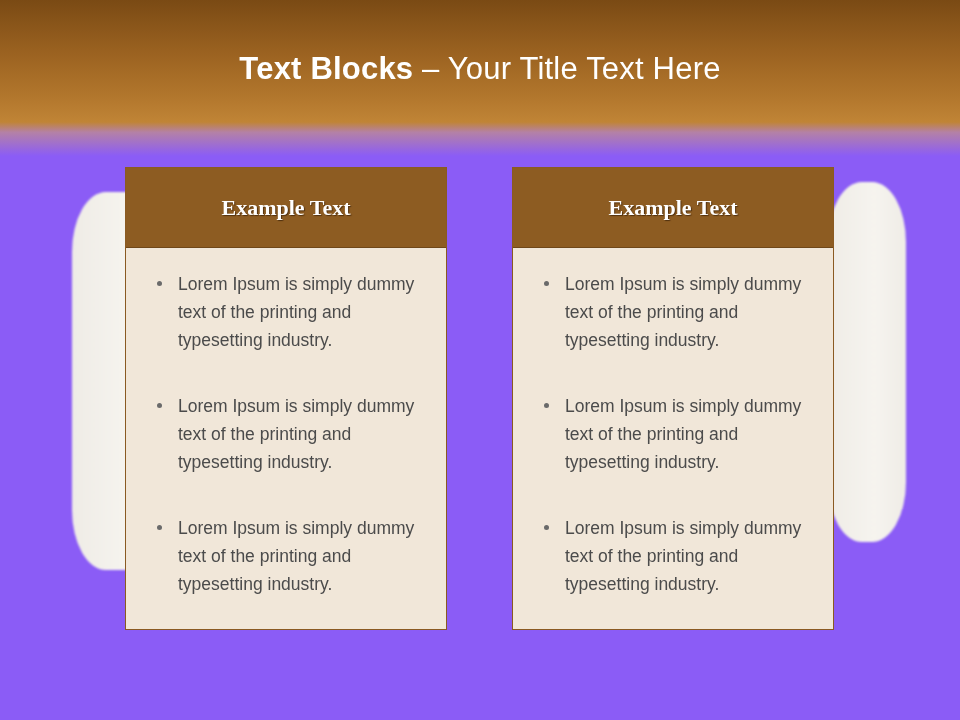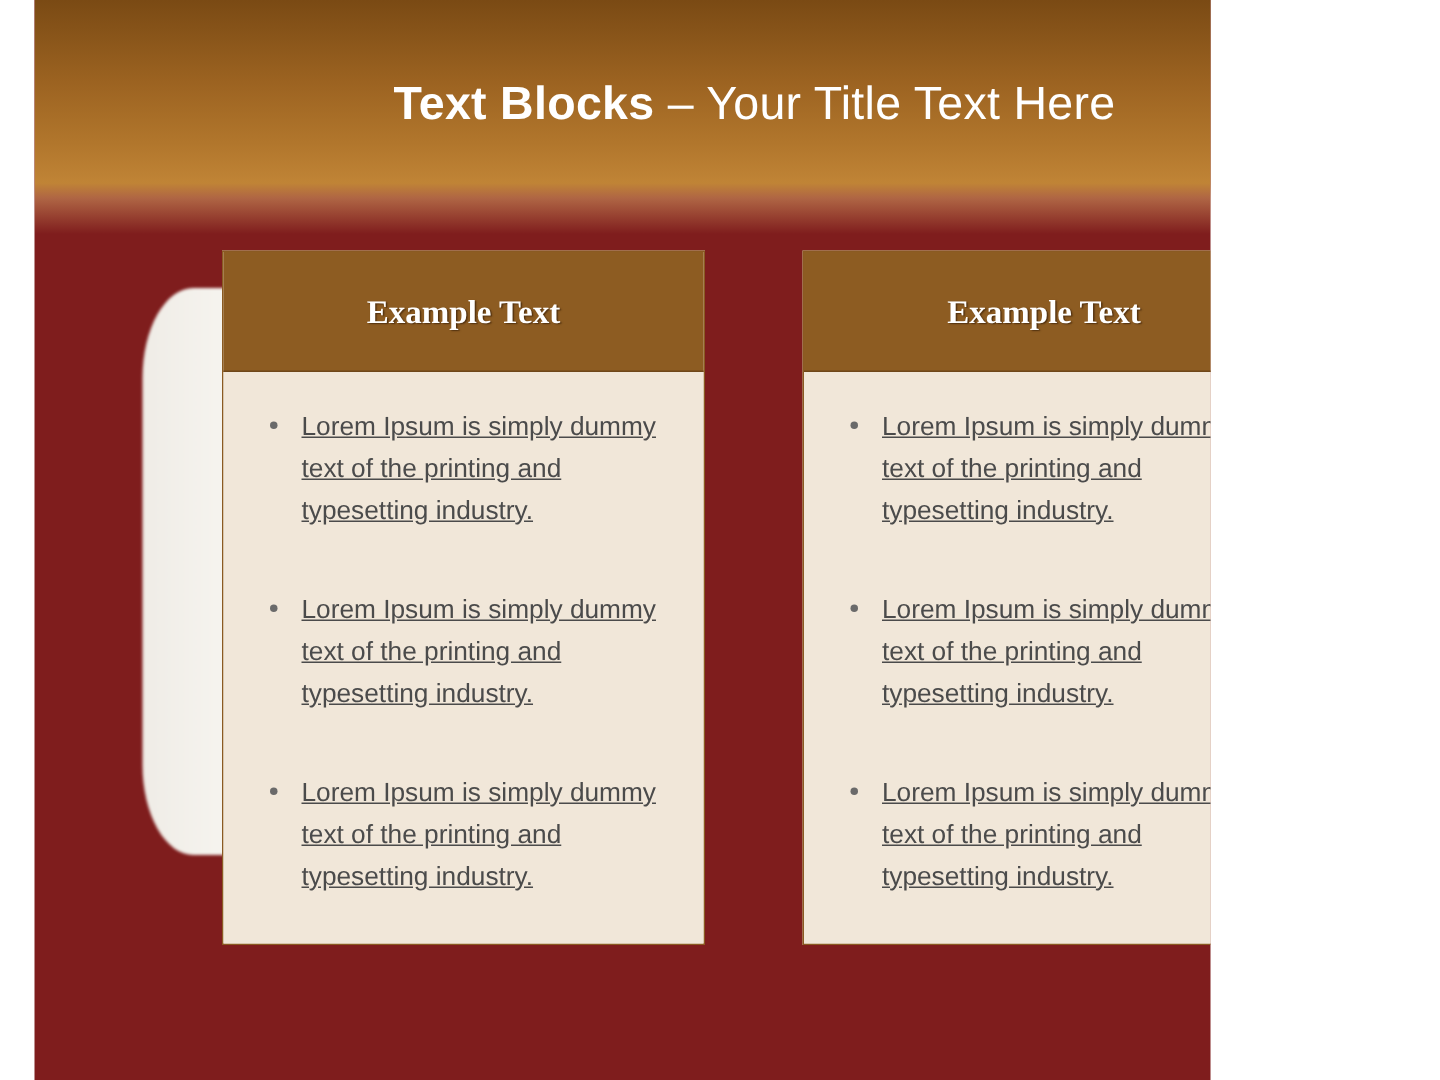--- a/index.html
+++ b/index.html
@@ -9,25 +9,24 @@
   body {
     width: 960px;
     height: 720px;
     overflow: hidden;
     font-family: "Liberation Sans", sans-serif;
     background: #ffffff;
   }
 
   .slide {
     position: relative;
-    width: 784px;
+    width: 960px;
     height: 720px;
-    background: #7f1d1d;
+    background: #8b5cf6;
     overflow: hidden;
-    margin-left: 23px;
   }
 
   
   .brush {
     position: absolute;
     background: #f2efe9;
     border-radius: 34px / 60px;
     filter: blur(1px);
   }
   .brush.left {
@@ -123,21 +122,20 @@
     padding: 0;
     list-style: none;
   }
   ul.bullets li {
     position: relative;
     margin: 0 0 38px 0;
     padding-left: 38px;
     font-size: 17.5px;
     line-height: 28px;
     color: #4b4b4b;
-    text-decoration: underline;
   }
   ul.bullets li:last-child {
     margin-bottom: 0;
   }
   ul.bullets li .dot {
     position: absolute;
     left: 17px;
     top: 11px;
     width: 5px;
     height: 5px;

